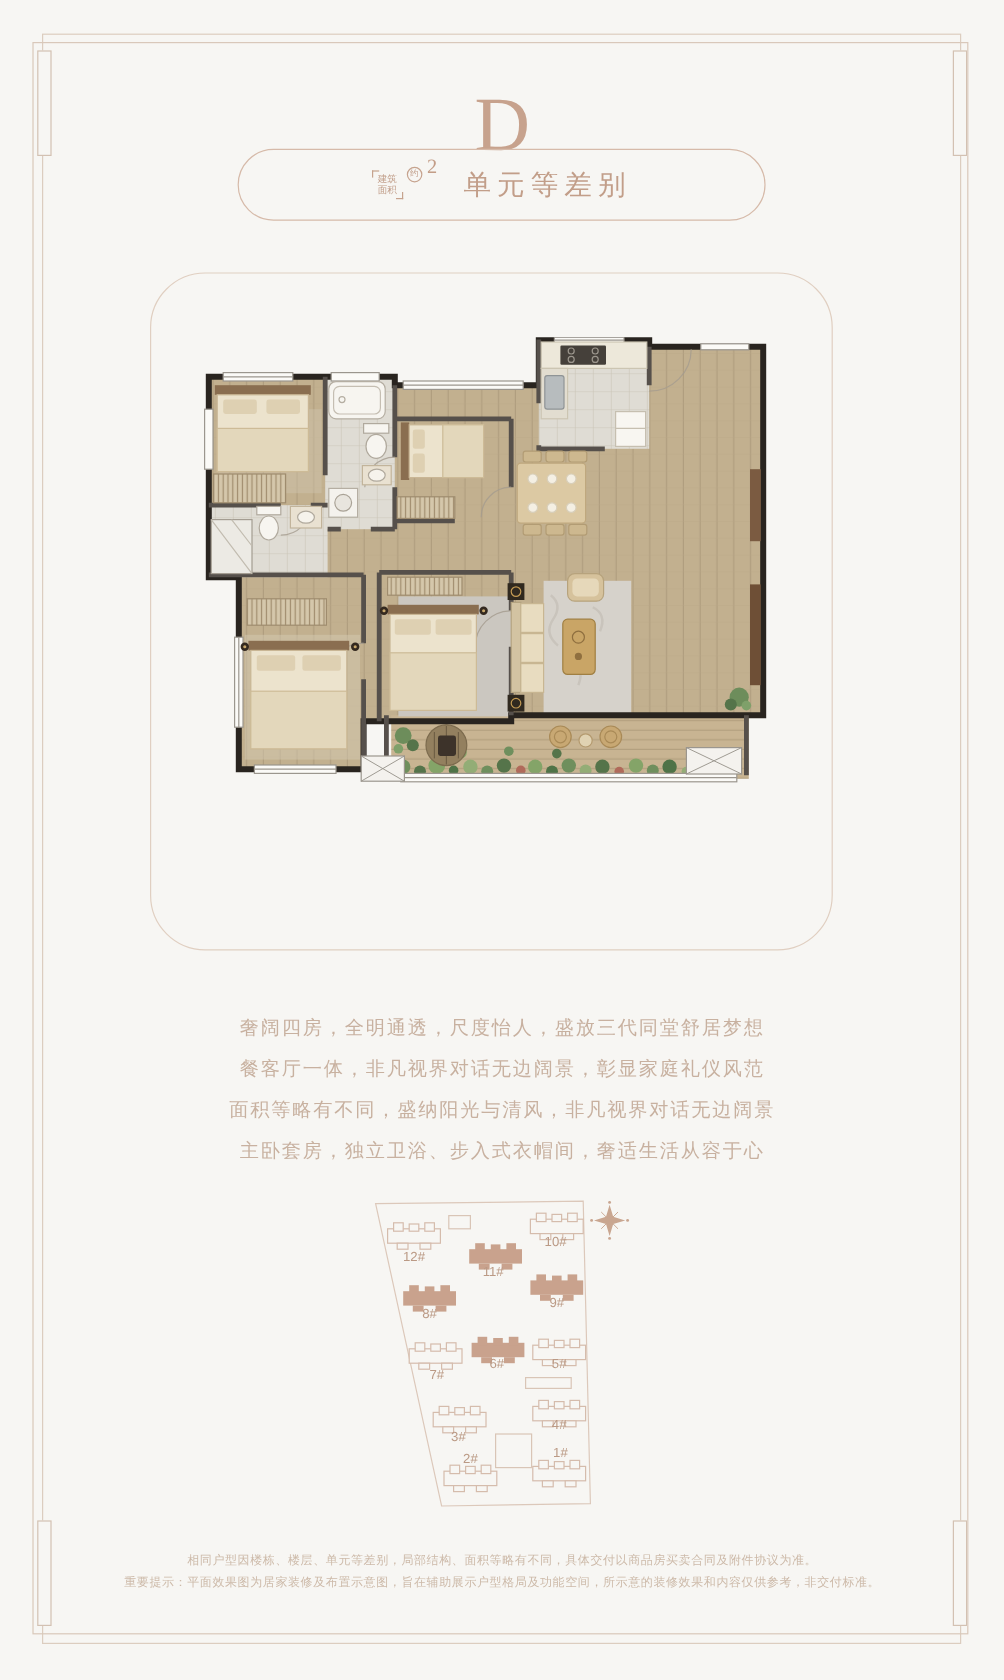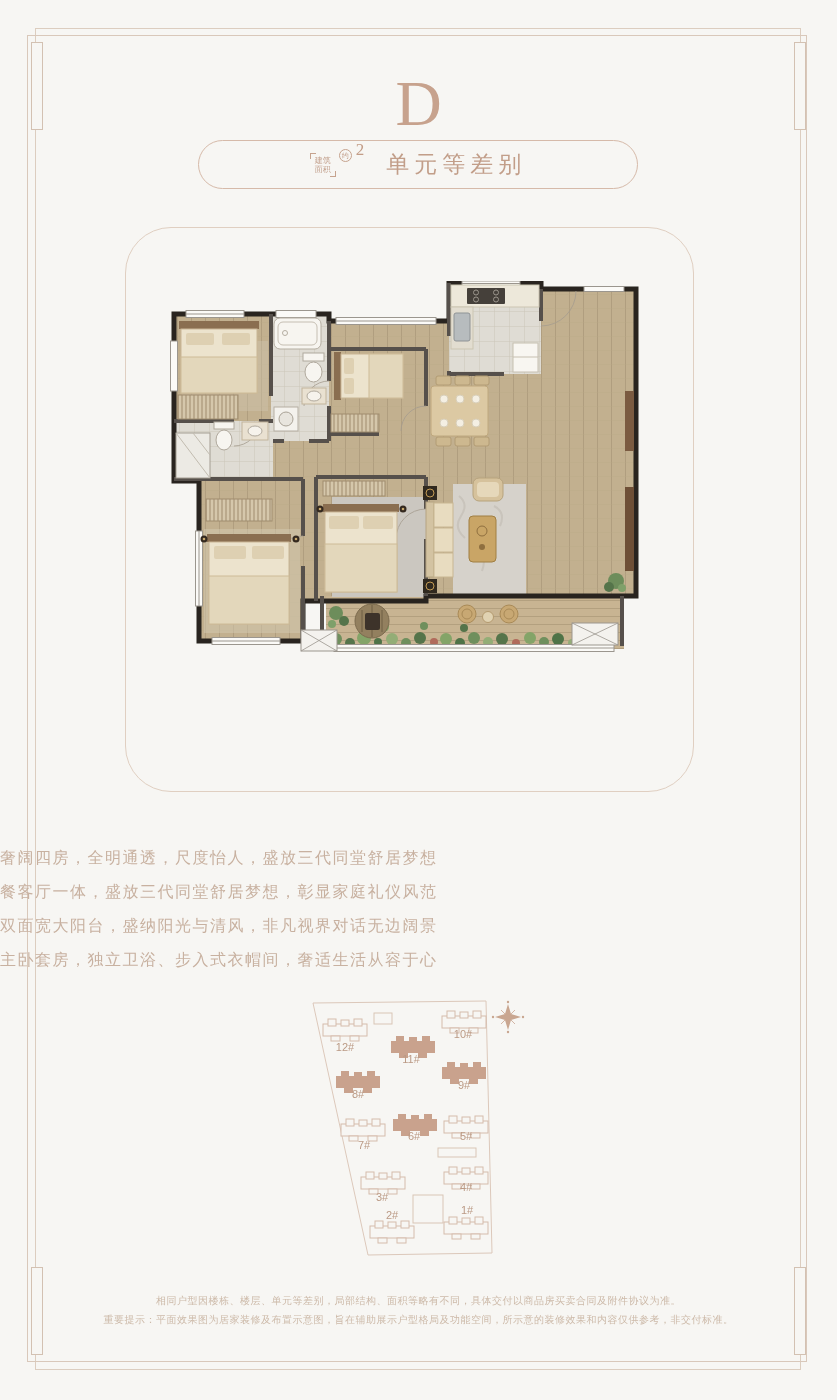--- a/index.html
+++ b/index.html
@@ -8,37 +8,37 @@
   
   .frame-a{position:absolute;left:35px;top:28px;width:764px;height:1340px;border:1px solid #dccdbf;}
   .frame-b{position:absolute;left:27px;top:35px;width:778px;height:1325px;border:1px solid #d9c8ba;}
   .corner-bar{position:absolute;width:10px;height:86px;border:1px solid #d3c1b2;background:#f7f6f3;}
   .bar-tl{left:31px;top:42px;} .bar-bl{left:31px;top:1267px;}
   .bar-tr{left:794px;top:42px;} .bar-br{left:794px;top:1267px;}
   
   .unit-letter{position:absolute;top:72px;left:0;right:0;text-align:center;
     font-family:"Liberation Serif",serif;font-size:64px;line-height:64px;color:#c7a28d;}
   
-  .spec-pill{position:absolute;left:198px;top:140px;width:440px;height:49px;border:1px solid #d6baa9;
+  .spec-pill{position:absolute;left:198px;top:124px;width:440px;height:60px;border:1px solid #d6baa9;
     border-radius:31px;display:flex;align-items:center;justify-content:center;box-sizing:border-box;}
   .bracket{position:relative;font-size:8px;line-height:9px;color:#c29f8b;padding:3px 5px;text-align:center;}
   .bracket::before{content:"";position:absolute;left:0;top:0;width:5px;height:5px;
     border-left:1px solid #c6a38e;border-top:1px solid #c6a38e;}
   .bracket::after{content:"";position:absolute;right:0;bottom:0;width:5px;height:5px;
     border-right:1px solid #c6a38e;border-bottom:1px solid #c6a38e;}
   .approx{width:11px;height:11px;border:1px solid #c6a38e;border-radius:50%;font-size:7px;line-height:11px;
     text-align:center;color:#c29f8b;margin:-18px 4px 0 3px;}
   .area-value{font-family:"Liberation Serif",serif;font-size:42px;color:#c39d87;letter-spacing:1px;}
   .area-sup{font-family:"Liberation Serif",serif;font-size:17px;color:#c39d87;position:relative;top:-15px;}
   .layout-text{font-size:23px;color:#c29e89;letter-spacing:5px;margin-left:22px;}
   
   .plan-card{position:absolute;left:125px;top:227px;width:567px;height:563px;border:1px solid #e0cfc1;
     border-radius:46px;display:flex;align-items:center;justify-content:center;}
   
-  .description{position:absolute;top:841px;left:0;right:0;text-align:left;}
+  .description{position:absolute;top:841px;left:0;right:0;text-align:center;}
   .desc-line{font-size:16px;color:#c8b1a0;letter-spacing:1.5px;line-height:34px;}
   
   .site-plan{position:absolute;left:288px;top:985px;width:260px;height:280px;}
   .bline{fill:#f7f6f3;stroke:#d5bcac;stroke-width:1;}
   .bfill{fill:#c9a28d;stroke:none;}
   .blabel{font-size:11px;fill:#bb9a85;text-anchor:middle;font-family:"Liberation Sans",sans-serif;}
   
   .disclaimer{position:absolute;top:1291px;left:90px;right:90px;text-align:center;}
   .disc-line{font-size:10px;color:#cdbaa9;line-height:19px;letter-spacing:0.5px;}
 </style>
@@ -294,22 +294,22 @@
         <rect x="461" y="110" width="9" height="60" fill="#7b5b41"></rect>
         <circle cx="452" cy="300" r="8" fill="#6d8d5b"></circle>
           <circle cx="445" cy="306" r="5" fill="#55744a"></circle>
           <circle cx="458" cy="307" r="4" fill="#7fa06a"></circle>
       </g>
     </svg>
   </div>
 
   <div class="description">
     <div class="desc-line">奢阔四房，全明通透，尺度怡人，盛放三代同堂舒居梦想</div>
-    <div class="desc-line">餐客厅一体，盛放三代同堂舒居梦想，彰显家庭礼仪风范</div>
-    <div class="desc-line">双面宽大阳台，盛纳阳光与清风，非凡视界对话无边阔景</div>
+    <div class="desc-line">餐客厅一体，非凡视界对话无边阔景，彰显家庭礼仪风范</div>
+    <div class="desc-line">面积等略有不同，盛纳阳光与清风，非凡视界对话无边阔景</div>
     <div class="desc-line">主卧套房，独立卫浴、步入式衣帽间，奢适生活从容于心</div>
   </div>
 
   <div class="site-plan">
     <svg viewBox="0 0 260 280" width="260" height="280" xmlns="http://www.w3.org/2000/svg">
       <polygon points="25,18 198,16 204,268 80,270" fill="none" stroke="#dcc8ba" stroke-width="1"></polygon>
       <g fill="none" stroke="#d9c5b6" stroke-width="1">
         <rect x="86" y="28" width="18" height="11"></rect>
         <rect x="150" y="163" width="38" height="9"></rect>
         <rect x="125" y="210" width="30" height="28"></rect>

